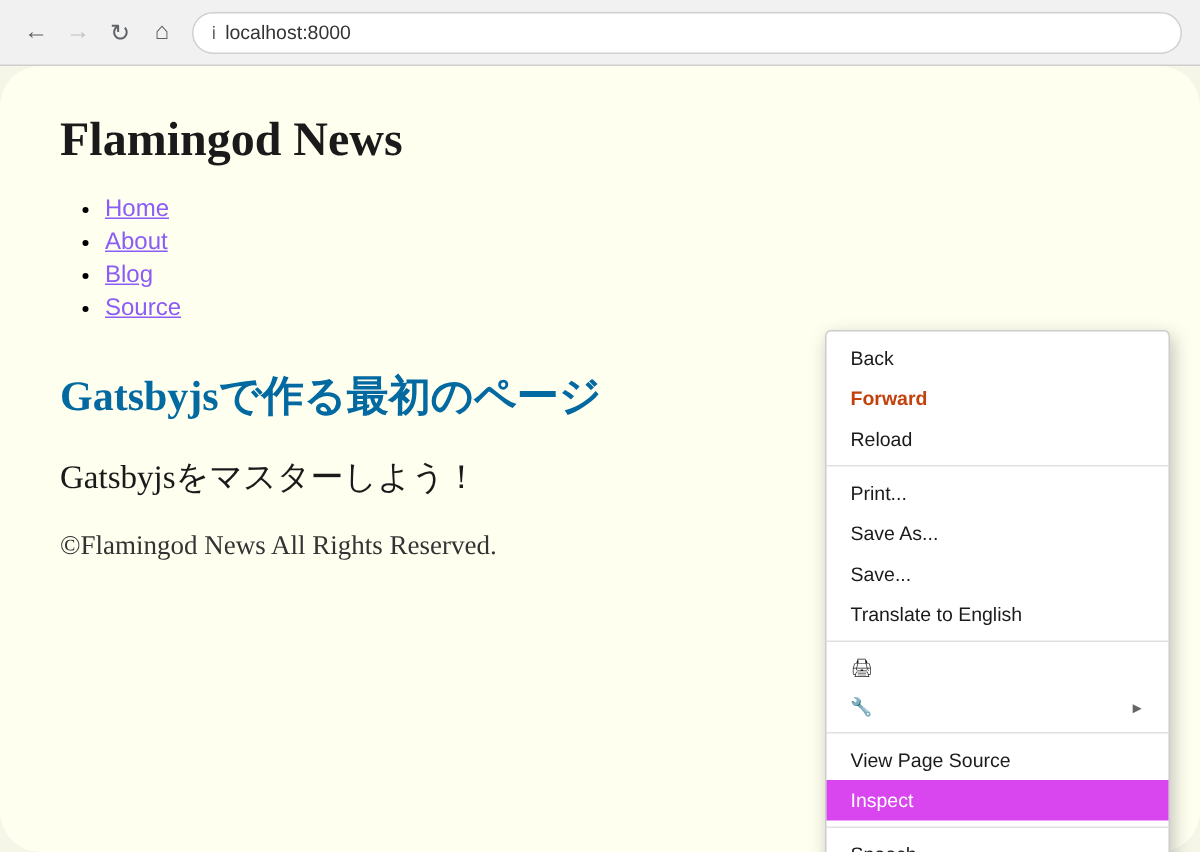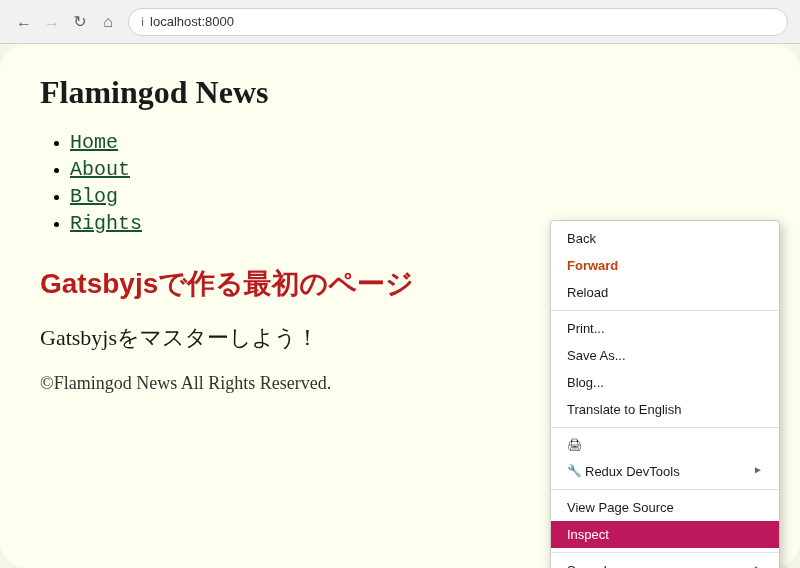--- a/index.html
+++ b/index.html
@@ -85,31 +85,31 @@
       list-style: disc;
       padding-left: 30px;
       margin-bottom: 30px;
     }
 
     .nav-list li {
       margin-bottom: 4px;
     }
 
     .nav-list a {
-      color: #14532d;
+      color: #8b5cf6;
       text-decoration: underline;
-      font-size: 20px;
-      font-family: Liberation Mono, monospace;
+      font-size: 16px;
+      font-family: Liberation Sans, sans-serif;
     }
 
     .page-heading {
       font-size: 28px;
       font-weight: bold;
-      font-family: Liberation Sans, sans-serif;
-      color: #b91c1c;
+      font-family: Liberation Serif, serif;
+      color: #0369a1;
       margin-bottom: 20px;
     }
 
     .page-subheading {
       font-size: 22px;
       font-weight: normal;
       font-family: Georgia, serif;
       color: #1a1a1a;
       margin-bottom: 20px;
     }
@@ -134,33 +134,33 @@
       z-index: 100;
       font-size: 13px;
       font-family: -apple-system, BlinkMacSystemFont, 'Segoe UI', sans-serif;
     }
 
     .menu-item {
       padding: 6px 16px;
       cursor: pointer;
       color: #1a1a1a;
       display: flex;
-      align-items: flex-start;
+      align-items: flex-end;
       justify-content: space-between;
       white-space: nowrap;
     }
 
     .menu-item.disabled {
       color: #c2410c;
       cursor: default;
       font-weight: bold;
     }
 
     .menu-item.highlighted {
-      background: #be185d;
+      background: #d946ef;
       color: white;
     }
 
     .menu-separator {
       height: 1px;
       background: #e0e0e0;
       margin: 4px 0;
     }
 
     .menu-item .item-icon {
@@ -194,21 +194,21 @@
   </div>
 </div>
 
 <div class="page-content">
   <h1 class="site-title">Flamingod News</h1>
 
   <ul class="nav-list">
     <li><a href="#">Home</a></li>
     <li><a href="#">About</a></li>
     <li><a href="#">Blog</a></li>
-    <li><a href="#">Rights</a></li>
+    <li><a href="#">Source</a></li>
   </ul>
 
   <h2 class="page-heading">Gatsbyjsで作る最初のページ</h2>
   <h3 class="page-subheading">Gatsbyjsをマスターしよう！</h3>
   <p class="footer-text">©Flamingod News All Rights Reserved.</p>
 </div>
 
 <div class="context-menu">
   <div class="menu-item">
     <span class="item-label">Back</span>
@@ -220,32 +220,31 @@
     <span class="item-label">Reload</span>
   </div>
   <div class="menu-separator"></div>
   <div class="menu-item">
     <span class="item-label">Print...</span>
   </div>
   <div class="menu-item">
     <span class="item-label">Save As...</span>
   </div>
   <div class="menu-item">
-    <span class="item-label">Blog...</span>
+    <span class="item-label">Save...</span>
   </div>
   <div class="menu-item">
     <span class="item-label">Translate to English</span>
   </div>
   <div class="menu-separator"></div>
   <div class="menu-item">
     <span class="item-icon">🖨</span>
   </div>
   <div class="menu-item">
     <span class="item-icon">🔧</span>
-    <span class="item-label">Redux DevTools</span>
     <span class="chevron">►</span>
   </div>
   <div class="menu-separator"></div>
   <div class="menu-item">
     <span class="item-label">View Page Source</span>
   </div>
   <div class="menu-item highlighted">
     <span class="item-label">Inspect</span>
   </div>
   <div class="menu-separator"></div>

